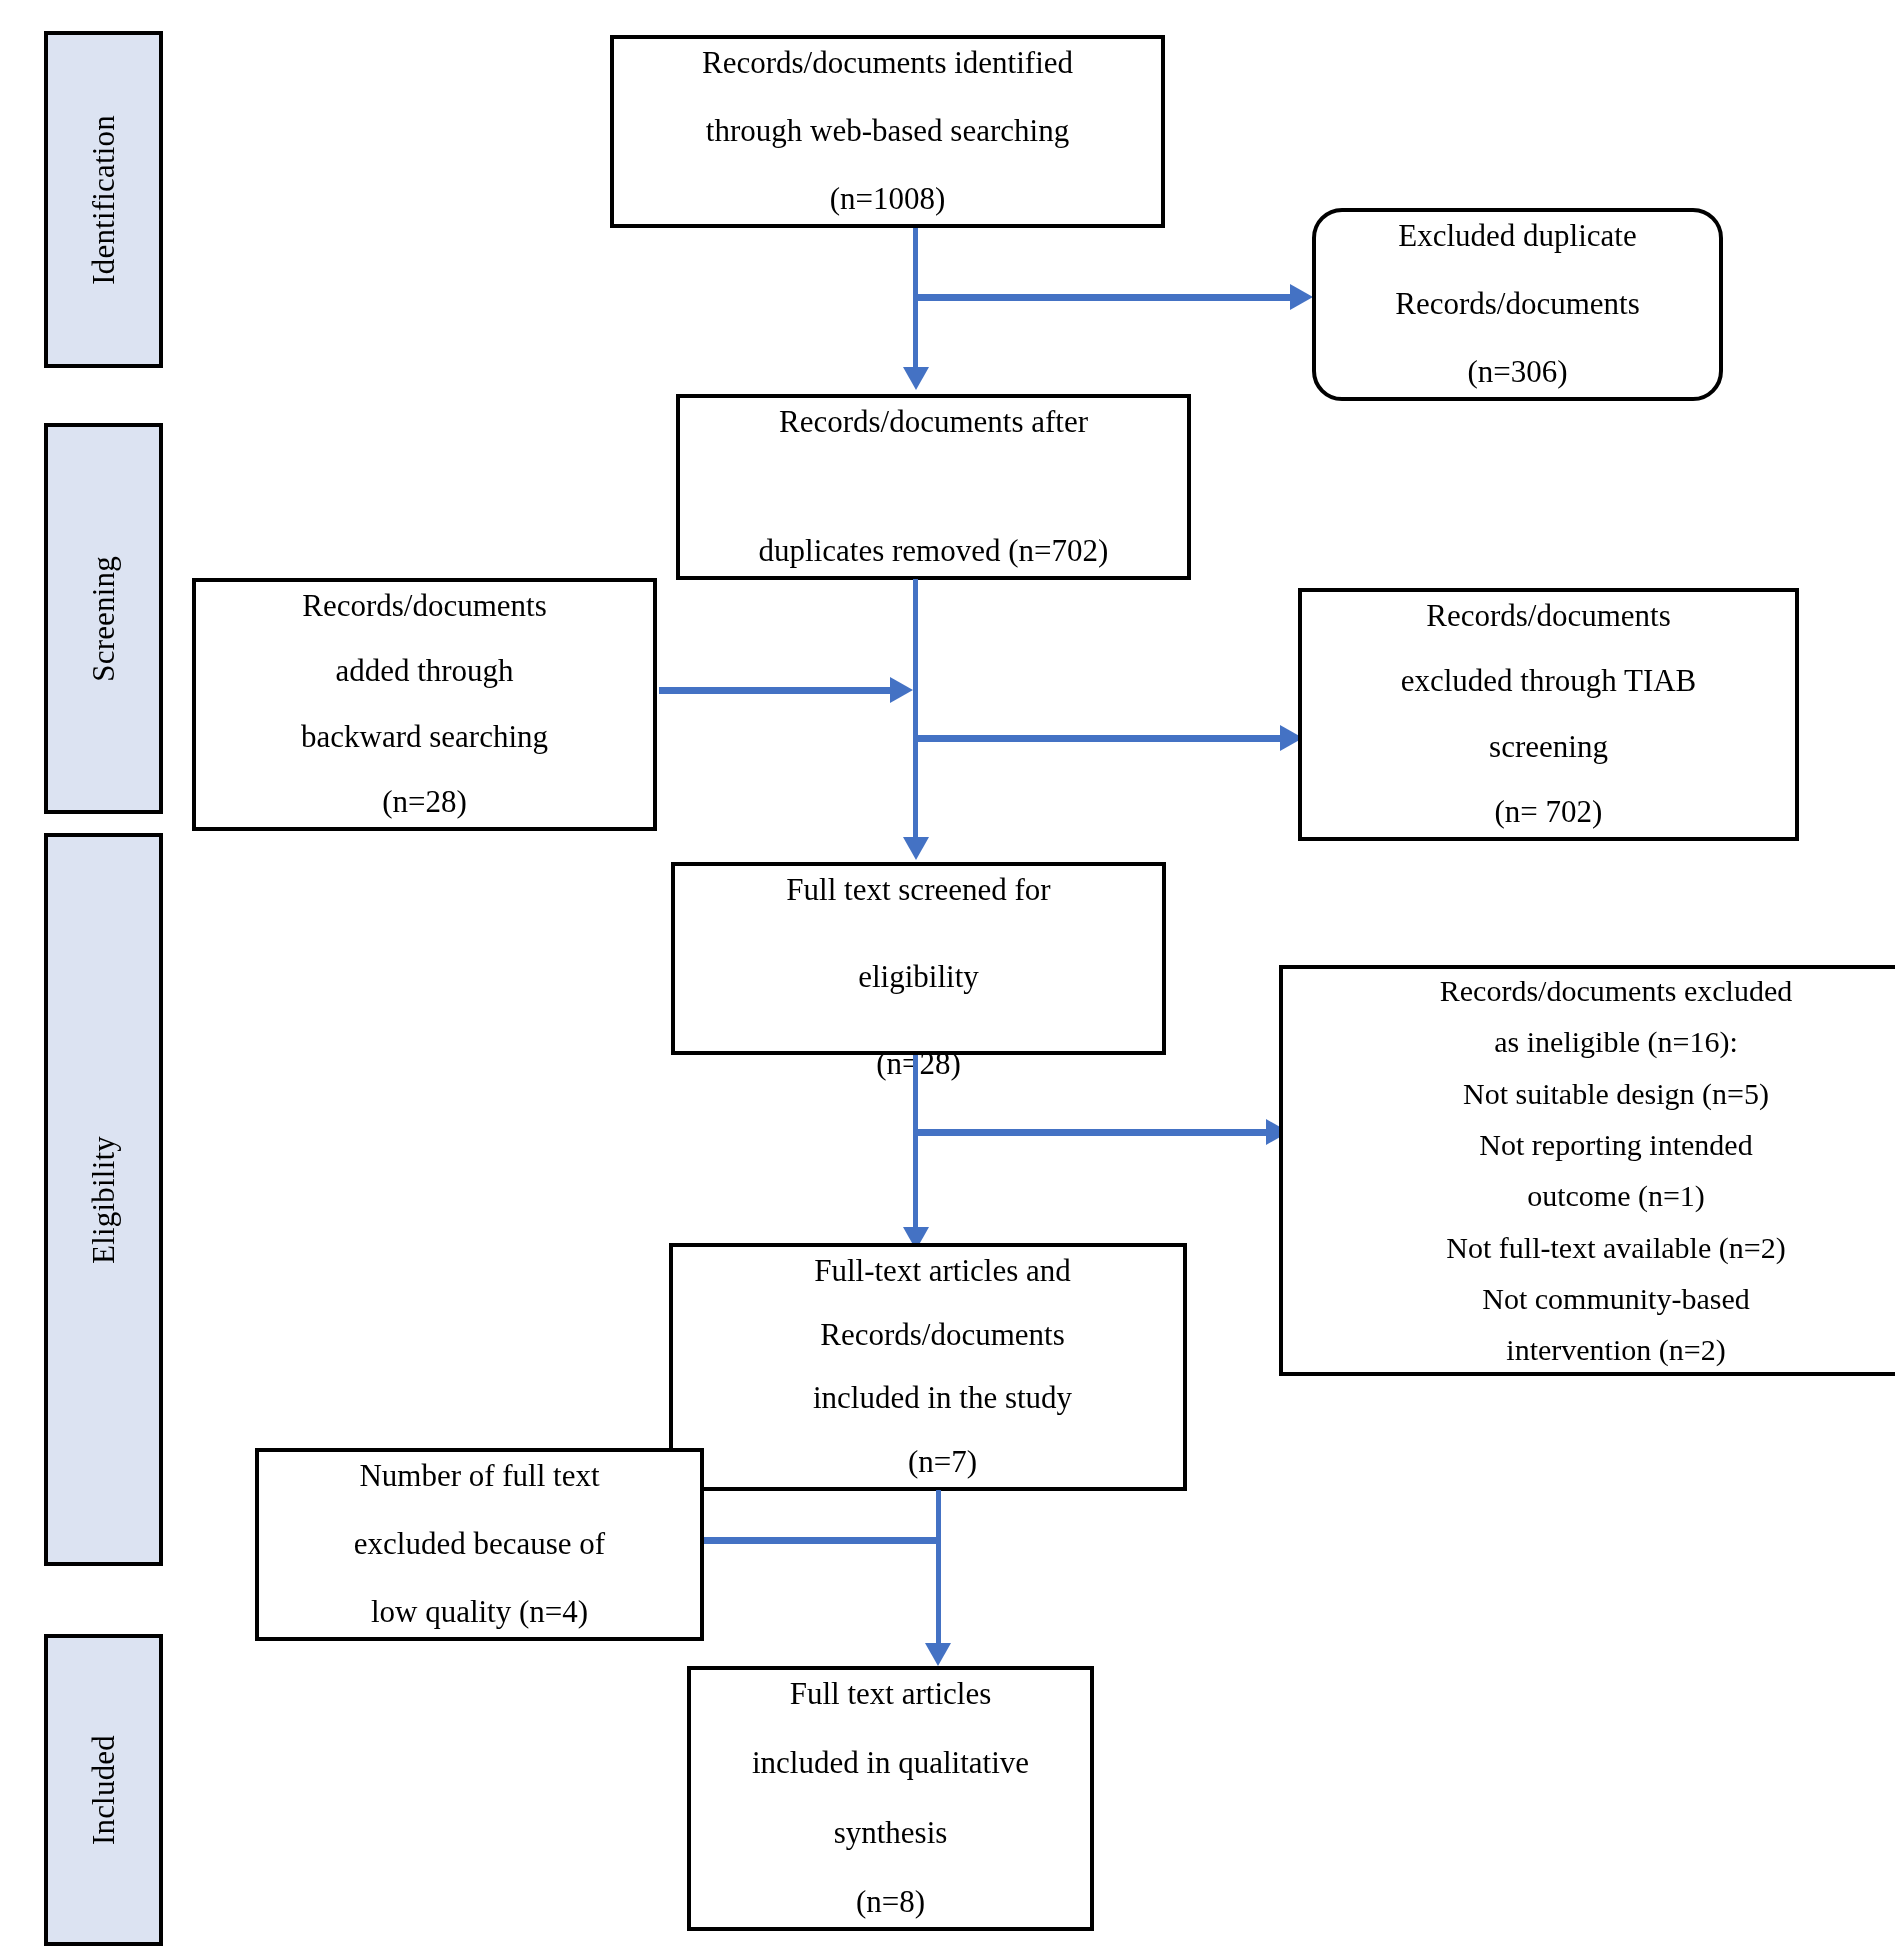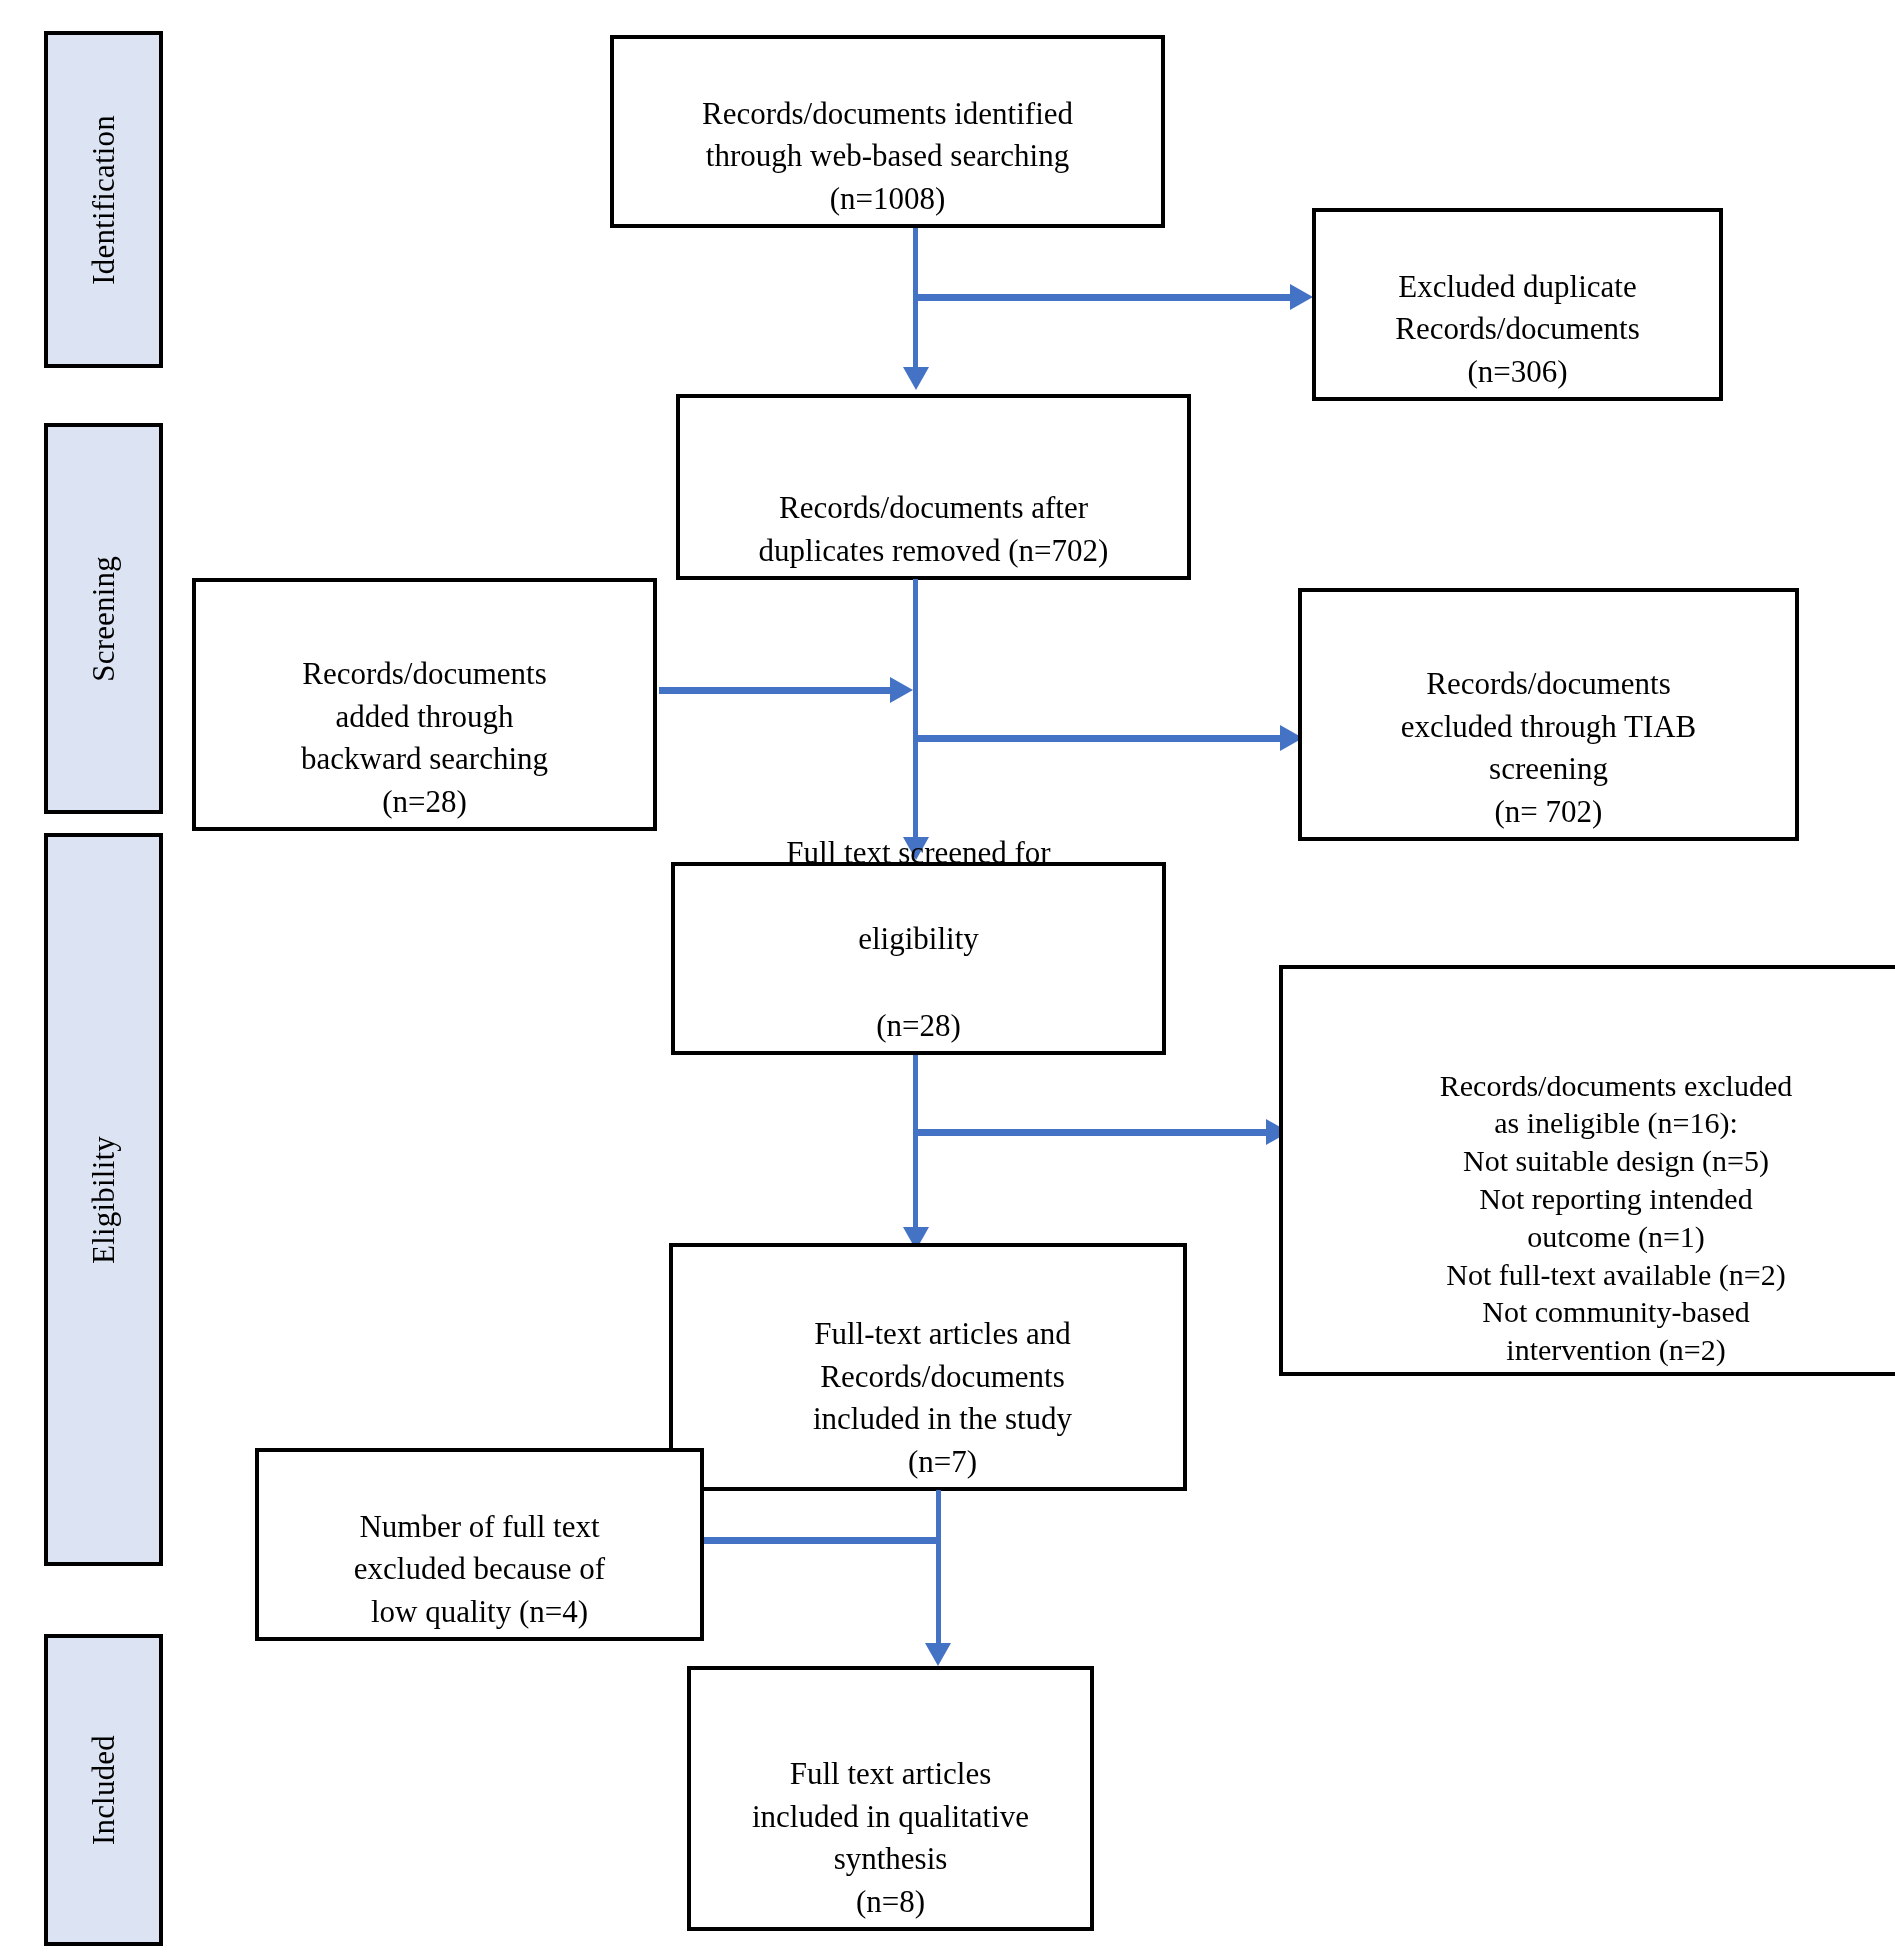--- a/index.html
+++ b/index.html
@@ -36,21 +36,21 @@
   }
   
   .flow-box {
     position: absolute;
     background: #ffffff;
     border: 4.5px solid #000000;
     box-sizing: border-box;
     display: flex;
     flex-direction: column;
     align-items: center;
-    justify-content: flex-end;
+    justify-content: space-between;
     text-align: center;
     padding: 3px 7px;
   }
   .flow-box .line {
     font-size: 31px;
     line-height: 1.38;
     color: #000000;
     white-space: nowrap;
   }
   .flow-box.tight .line {
@@ -115,21 +115,21 @@
     <div class="line">Records/documents identified</div>
     <div class="line">through web-based searching</div>
     <div class="line">(n=1008)</div>
   </div>
 
   <div class="vline" style="left:913px; top:228px; height:149px;"></div>
   <div class="arrow-down" style="left:903px; top:367px;"></div>
   <div class="hline" style="left:916px; top:294px; width:376px;"></div>
   <div class="arrow-right" style="left:1290px; top:284px;"></div>
 
-  <div class="flow-box" style="left:1312px; top:208px; width:411px; height:193px;">
+  <div class="flow-box" style="left:1312px; top:208px; width:411px; height:193px;border-radius:30px;">
     <div class="line">Excluded duplicate</div>
     <div class="line">Records/documents</div>
     <div class="line">(n=306)</div>
   </div>
 
   <div class="flow-box" style="left:676px; top:394px; width:515px; height:186px;">
     <div class="line">Records/documents after</div>
     <div class="line">duplicates removed (n=702)</div>
   </div>
 

